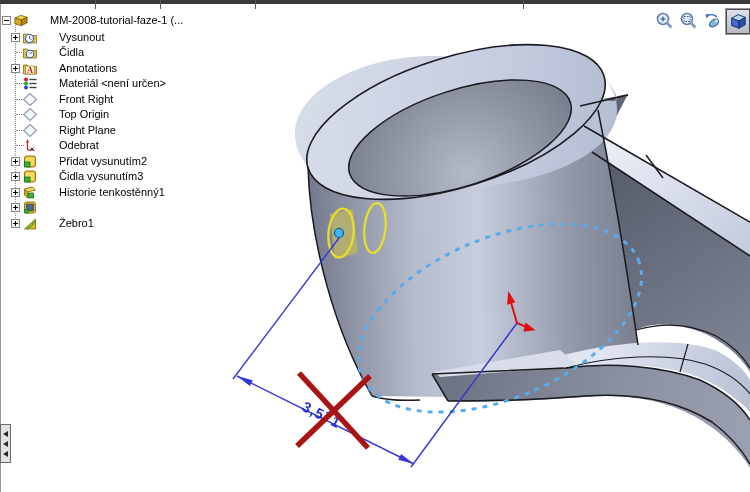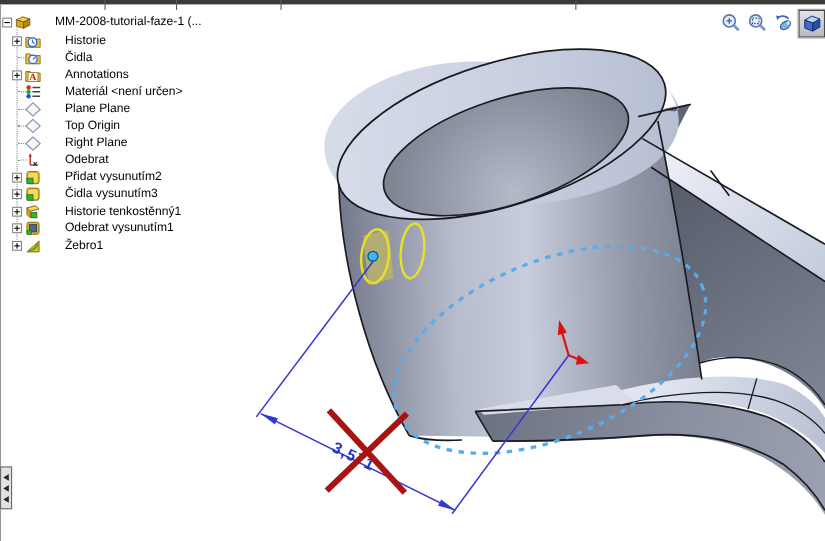--- a/index.html
+++ b/index.html
@@ -171,21 +171,21 @@
   </div>
 
   <div class="row" style="left:11px;top:25px">
     <div class="ebox plus"></div>
     <svg class="ticon" viewBox="0 0 15 15">
       <path d="M1,4 L5,4 L6,5.5 L14,5.5 L14,13 L1,13 Z" fill="#f0c040" stroke="#8a6a10" stroke-width="0.8"></path>
       <circle cx="7" cy="8.5" r="4" fill="#fff" stroke="#2a62c8" stroke-width="1.2"></circle>
       <line x1="7" y1="8.5" x2="7" y2="6" stroke="#2a62c8" stroke-width="1"></line>
       <line x1="7" y1="8.5" x2="9" y2="9.5" stroke="#2a62c8" stroke-width="1"></line>
     </svg>
-    <span class="lbl">Historie</span>
+    <span class="lbl">Vysunout</span>
   </div>
 
   <div class="stub" style="left:16px;top:48px"></div>
   <div class="row" style="left:22px;top:40px">
     <svg class="ticon" viewBox="0 0 15 15">
       <path d="M1,4 L5,4 L6,5.5 L14,5.5 L14,13 L1,13 Z" fill="#f0c040" stroke="#8a6a10" stroke-width="0.8"></path>
       <circle cx="7.5" cy="9" r="3.8" fill="#eef4fc" stroke="#2a62c8" stroke-width="1.1"></circle>
       <line x1="7.5" y1="9" x2="9.6" y2="7" stroke="#2a62c8" stroke-width="1"></line>
     </svg>
     <span class="lbl">Čidla</span>
@@ -212,21 +212,21 @@
       <line x1="7" y1="11.5" x2="14" y2="11.5" stroke="#444" stroke-width="1.4"></line>
     </svg>
     <span class="lbl">Materiál &lt;není určen&gt;</span>
   </div>
 
   <div class="stub" style="left:16px;top:95px"></div>
   <div class="row" style="left:22px;top:87px">
     <svg class="ticon" viewBox="0 0 15 15">
       <polygon points="7.5,1.5 14,7.5 7.5,13.5 1,7.5" fill="#f6f9fc" stroke="#8c98ac" stroke-width="1.1"></polygon>
     </svg>
-    <span class="lbl">Plane Plane</span>
+    <span class="lbl">Front Right</span>
   </div>
 
   <div class="stub" style="left:16px;top:110px"></div>
   <div class="row" style="left:22px;top:102px">
     <svg class="ticon" viewBox="0 0 15 15">
       <polygon points="7.5,1.5 14,7.5 7.5,13.5 1,7.5" fill="#f6f9fc" stroke="#8c98ac" stroke-width="1.1"></polygon>
     </svg>
     <span class="lbl">Top Origin</span>
   </div>
 
@@ -282,21 +282,20 @@
     <span class="lbl">Historie tenkostěnný1</span>
   </div>
 
   <div class="row" style="left:11px;top:195.5px">
     <div class="ebox plus"></div>
     <svg class="ticon" viewBox="0 0 15 15">
       <rect x="2" y="2" width="11" height="11" rx="2" fill="#eab91e" stroke="#8a6a10" stroke-width="0.9"></rect>
       <rect x="4.2" y="4.2" width="6.6" height="6.6" fill="#4a6a92" stroke="#25405f" stroke-width="0.8"></rect>
       <rect x="2" y="9.5" width="4" height="3.5" fill="#38b038" stroke="#187818" stroke-width="0.7"></rect>
     </svg>
-    <span class="lbl">Odebrat vysunutím1</span>
   </div>
 
   <div class="row" style="left:11px;top:211px">
     <div class="ebox plus"></div>
     <svg class="ticon" viewBox="0 0 15 15">
       <polygon points="2,13 13,13 13,3" fill="#eab91e" stroke="#8a6a10" stroke-width="0.9"></polygon>
       <path d="M4,12 Q10,11 12,5" fill="none" stroke="#38b038" stroke-width="1.6"></path>
     </svg>
     <span class="lbl">Žebro1</span>
   </div>

